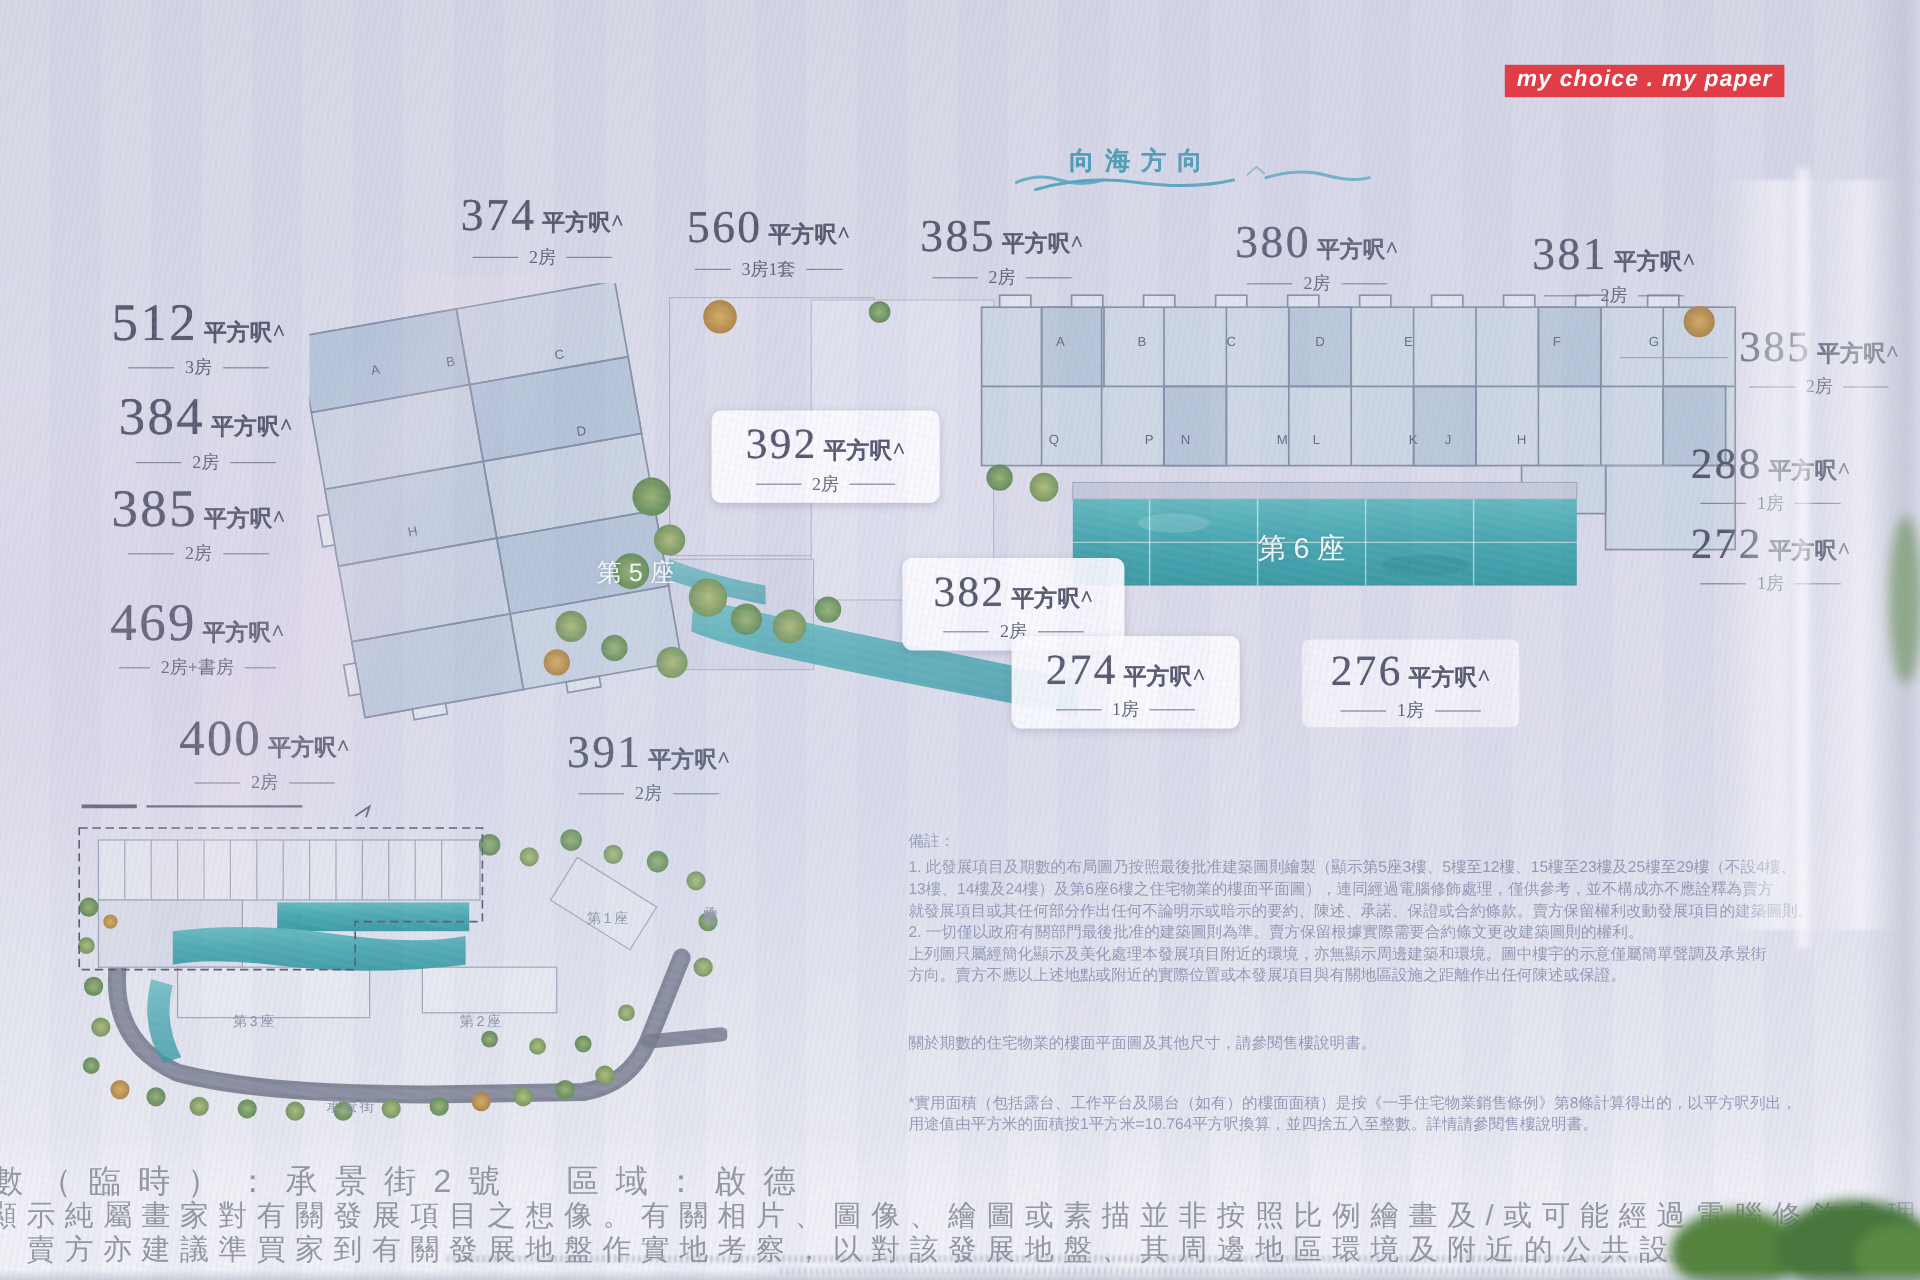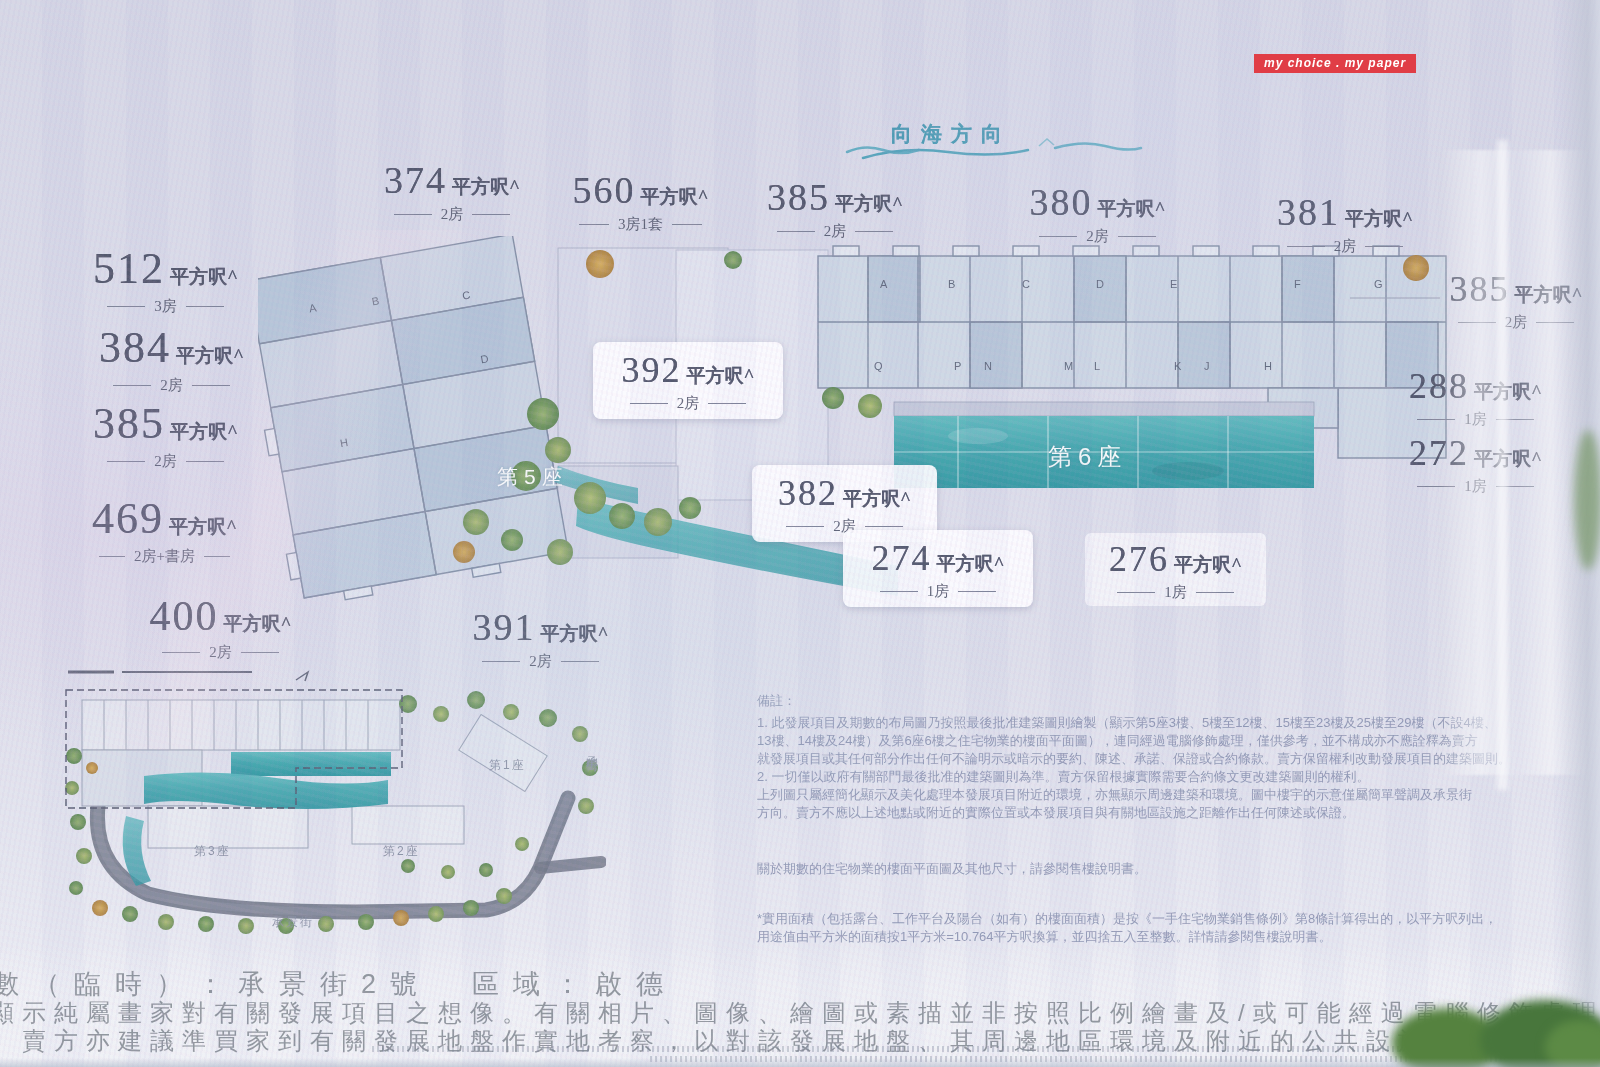--- a/index.html
+++ b/index.html
@@ -38,21 +38,21 @@
   .bottom-strip{position:absolute;left:0;top:946px;width:1600px;height:121px;
     background:linear-gradient(180deg,rgba(236,238,244,0) 0%,rgba(238,240,245,.85) 35%,#eff1f6 100%);}
   .bline{position:absolute;white-space:nowrap;color:#8b9299;filter:blur(.4px);}
   .bline1{left:-8px;top:966px;font-size:27px;letter-spacing:14px;}
   .bline2{left:-10px;top:997px;font-size:24px;letter-spacing:8px;}
   .bline3{left:-10px;top:1025px;font-size:24px;letter-spacing:8px;}
   .fineprint{position:absolute;height:6px;opacity:.65;filter:blur(.7px);
     background:repeating-linear-gradient(90deg,rgba(108,118,140,.5) 0 2px,rgba(108,118,140,0) 2px 5px);}
   
   .logo{position:absolute;left:1248px;top:46px;width:260px;height:125px;z-index:60;}
-  .logo .tagline{position:absolute;left:6px;top:8px;background:#e03d46;color:#fff;font-size:12px;font-style:italic;
+  .logo .tagline{position:absolute;left:6px;top:8px;background:#e03d46;color:#fff;font-size:19px;font-style:italic;
     font-weight:700;padding:2px 10px 3px;letter-spacing:1px;}
   .logo .lname{position:absolute;left:0px;top:14px;font-size:92px;font-weight:700;color:#fff;letter-spacing:-6px;
     line-height:1;text-shadow:0 0 2px rgba(255,255,255,.55),0 2px 5px rgba(110,115,140,.3);}
   
   .moire{position:absolute;inset:0;pointer-events:none;z-index:40;
     background:
       repeating-linear-gradient(100deg,rgba(150,140,205,.055) 0 2px,rgba(255,255,255,0) 2px 5px),
       repeating-linear-gradient(12deg,rgba(245,190,215,.05) 0 3px,rgba(255,255,255,0) 3px 7px),
       repeating-linear-gradient(90deg,rgba(255,255,255,.05) 0 42px,rgba(186,190,222,.07) 42px 84px);}
   .tint{position:absolute;inset:0;pointer-events:none;z-index:41;

